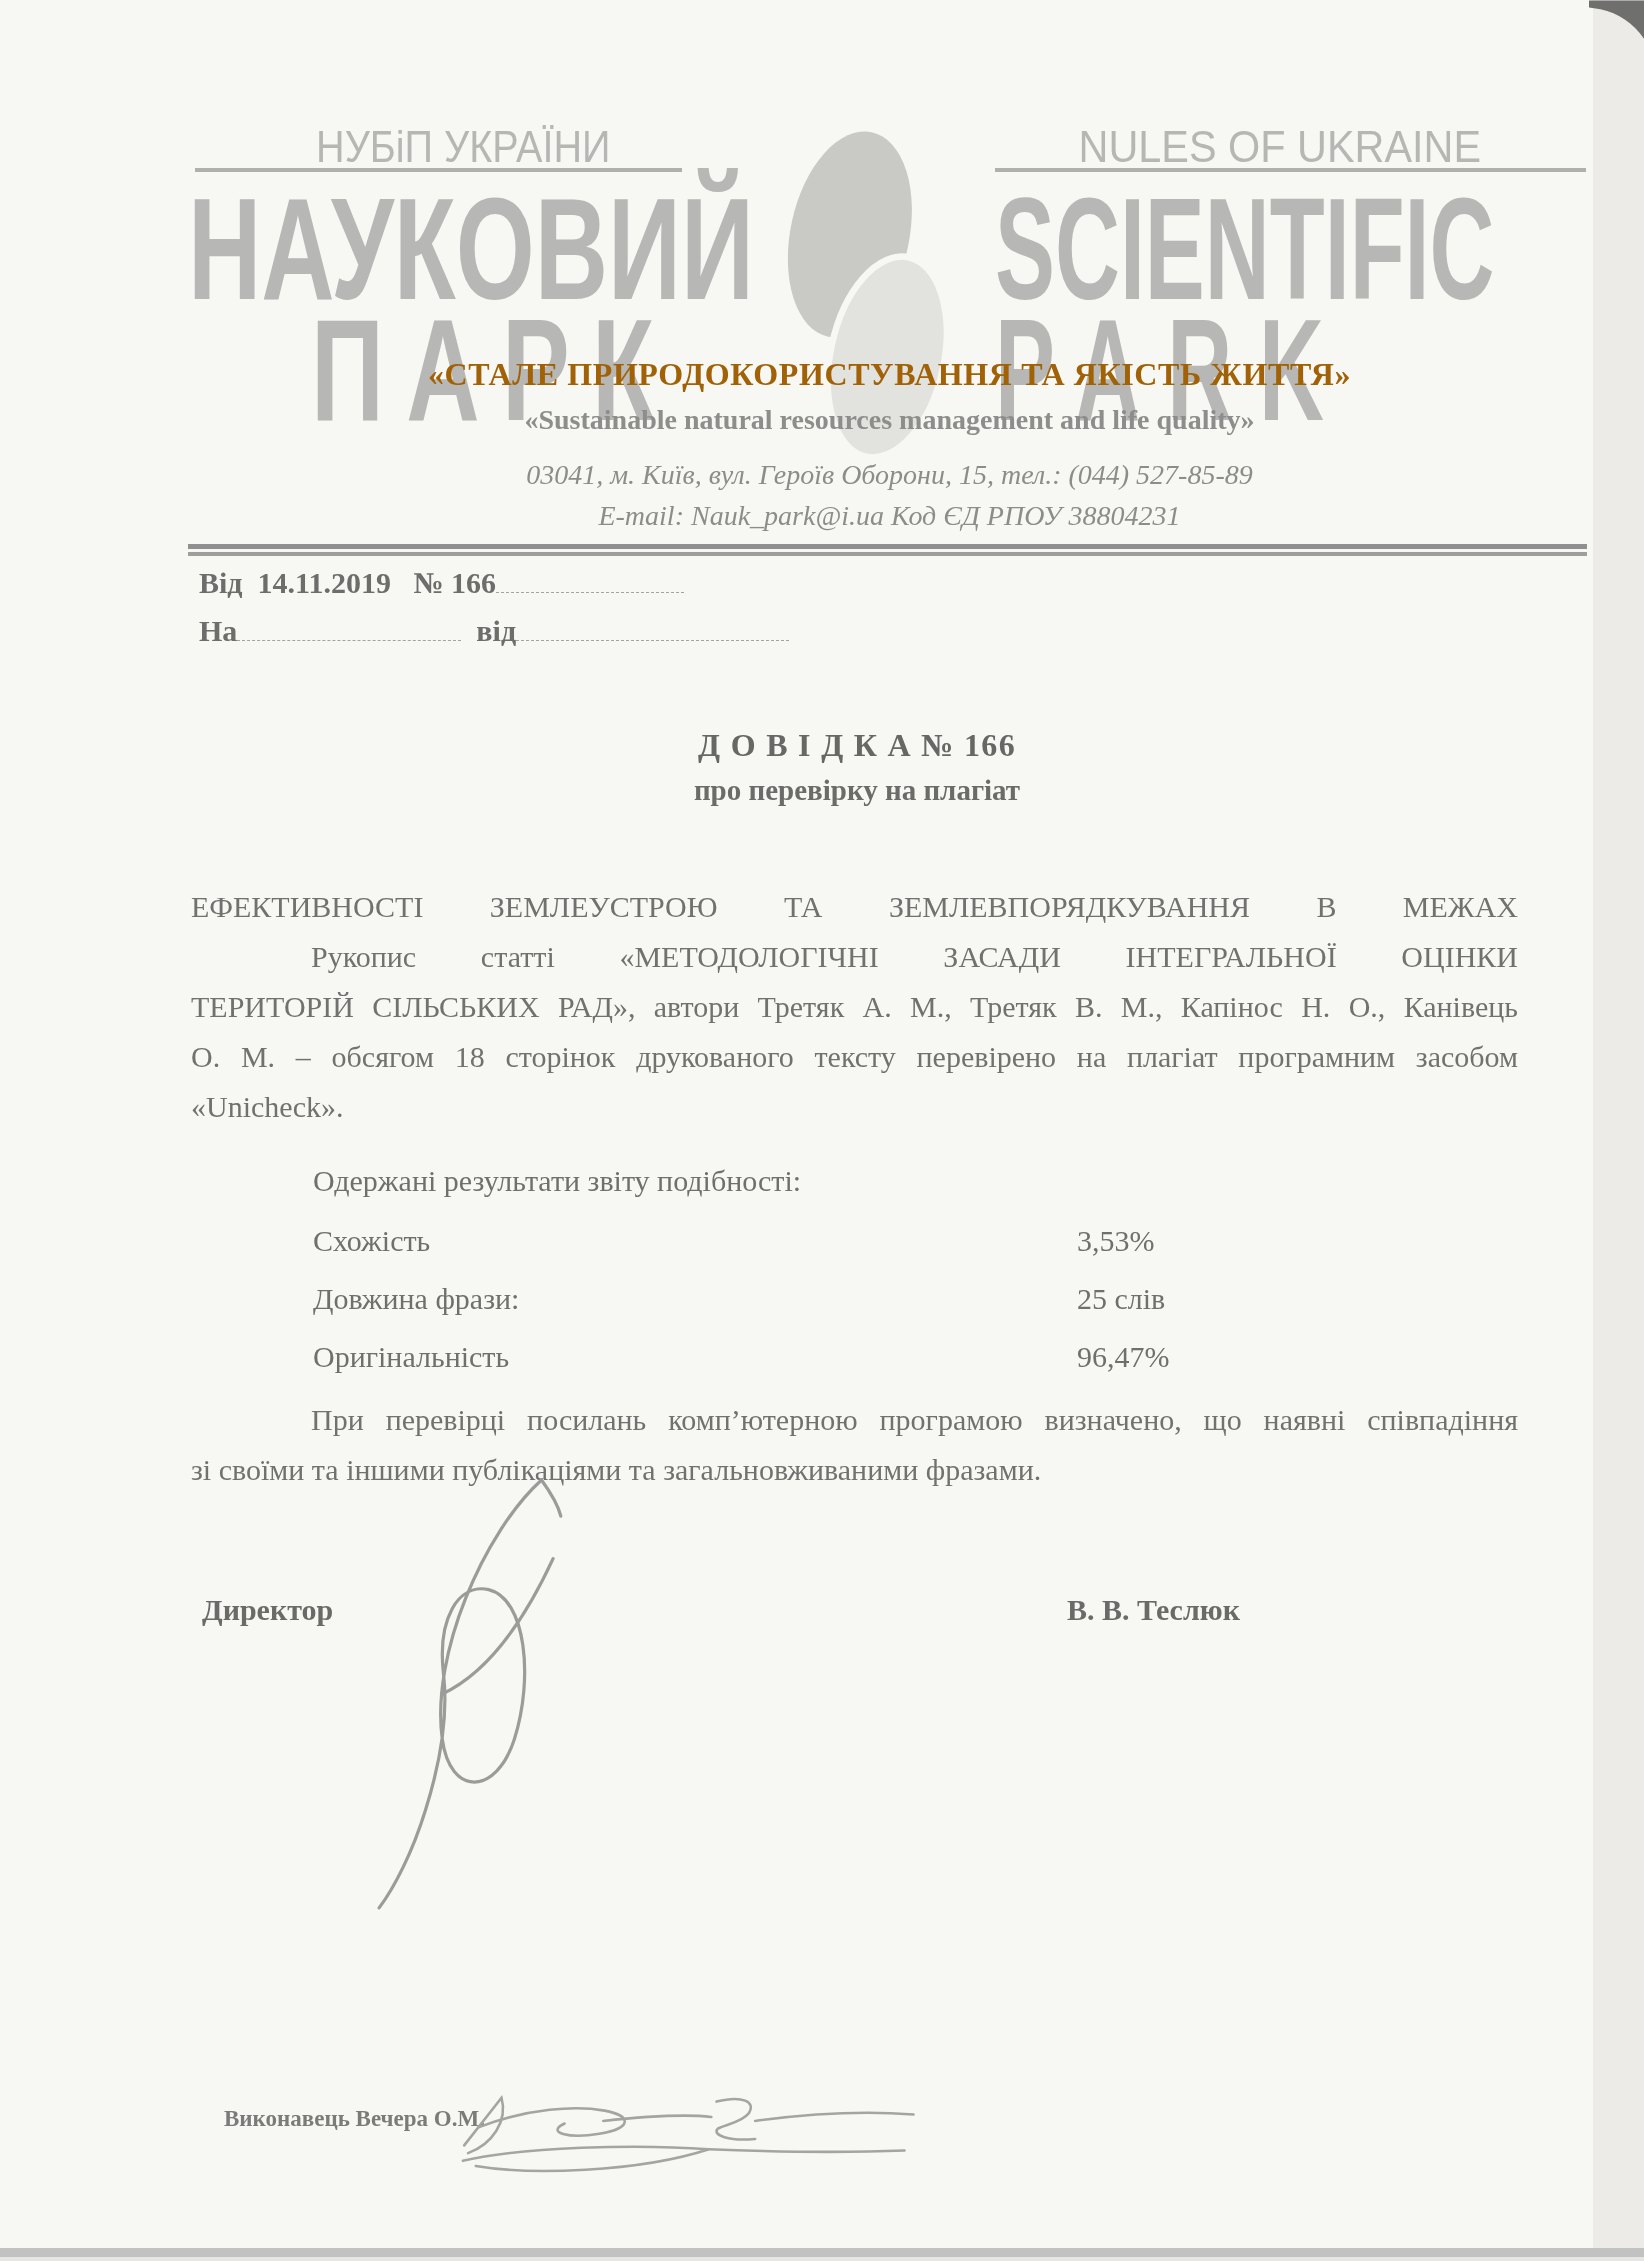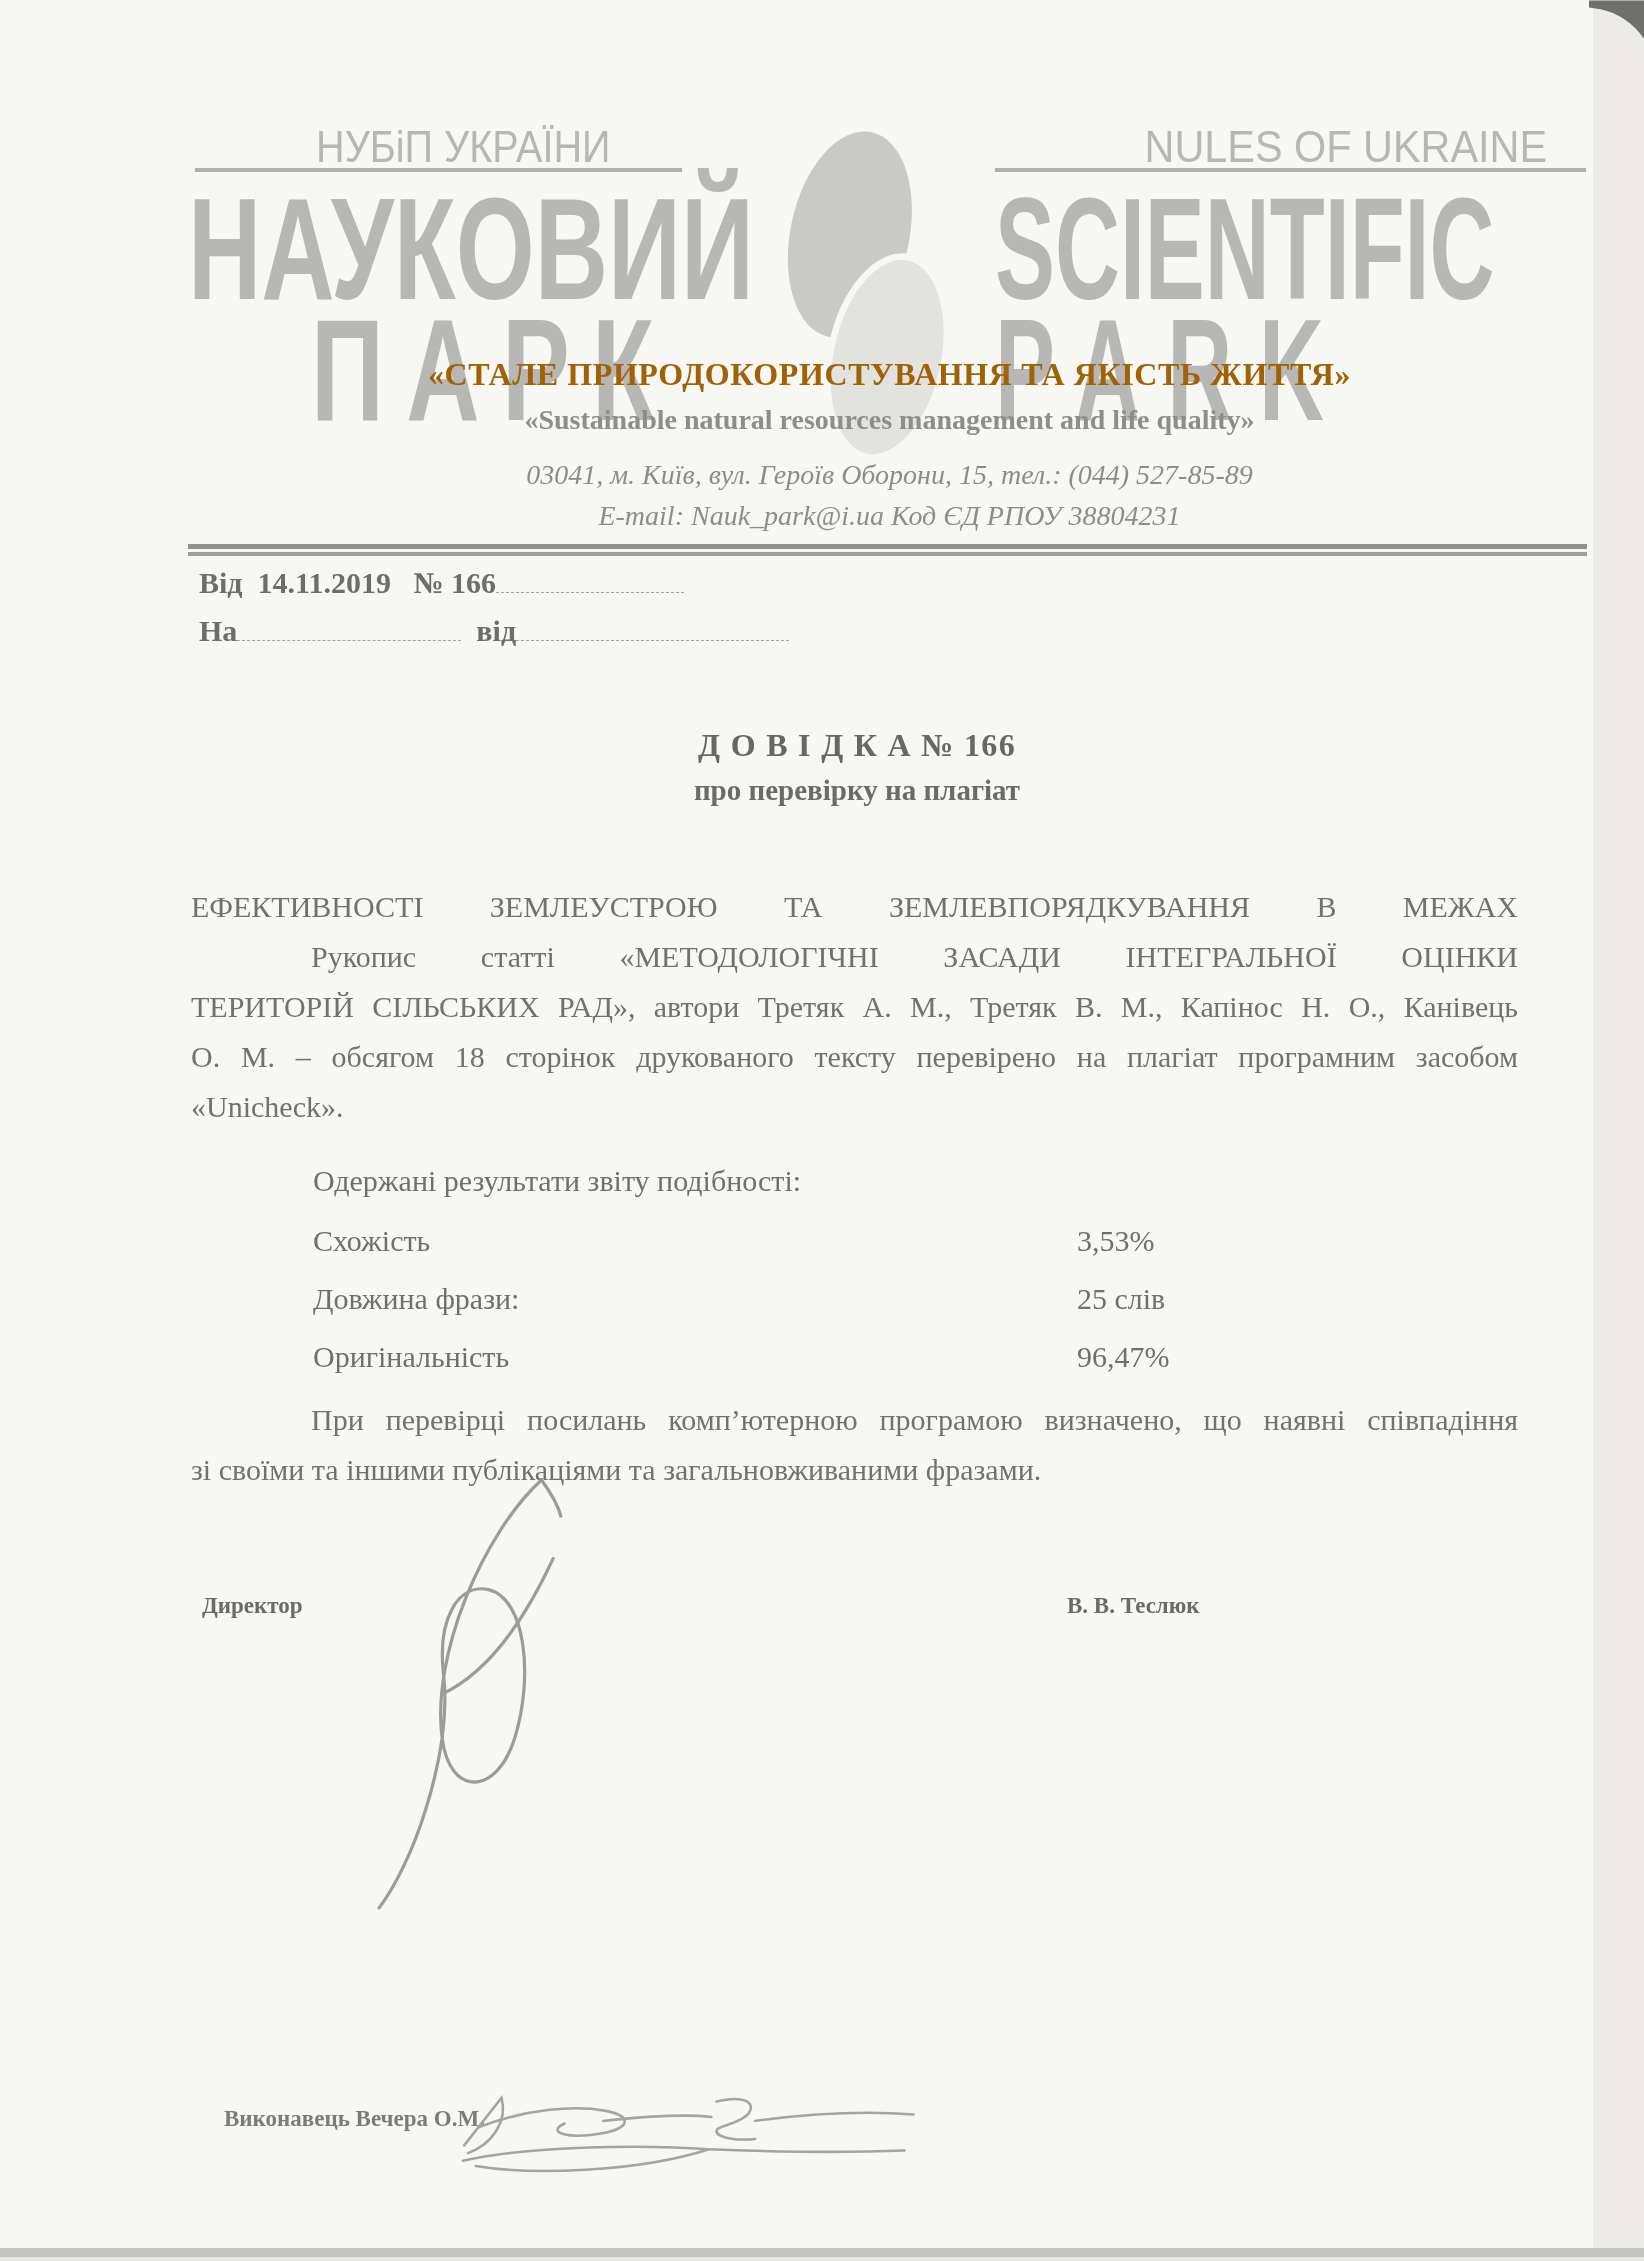--- a/index.html
+++ b/index.html
@@ -22,21 +22,21 @@
   .blank{display:inline-block;border-bottom:1.9px dashed #a3a3a1;height:26px;vertical-align:baseline;}
   
   .doc-title{font-weight:700;color:#676765;font-size:32px;text-align:center;letter-spacing:1.3px;}
   .doc-sub{font-weight:700;color:#6b6b69;font-size:29px;text-align:center;}
   
   .bodyline{color:#717170;font-size:30px;line-height:50px;white-space:normal;}
   .just{text-align:justify;text-align-last:justify;}
   .first{text-indent:120px;}
   .res-label{color:#6f6f6d;font-size:30px;}
   .res-value{color:#6f6f6d;font-size:30px;text-align:right;}
-  .sig-label{font-weight:700;color:#6a6a68;font-size:23px;}
+  .sig-label{font-weight:700;color:#6a6a68;font-size:30px;}
   .executor{font-weight:700;color:#7b7b79;font-size:23px;}
   
   .edge-strip{left:1593px;top:0;width:52px;height:2261px;background:rgba(200,198,192,0.22);}
   .bottom-band{left:0;bottom:4.5px;width:1644px;height:8.4px;background:#c2c2c0;}
   .bottom-band2{left:0;bottom:0;width:1644px;height:4.5px;background:#e6e6e4;}
 </style>
 </head>
 <body>
 
 <div class="page">
@@ -46,21 +46,21 @@
   </div>
   <div class="abs hr-kicker" style="left:195px;top:168px;width:487px;"></div>
   <div class="abs logo-word" style="left:188px;top:177px;transform:scaleX(0.70);">НАУКОВИЙ</div>
   <div class="abs logo-word" style="left:311px;top:298px;letter-spacing:0.22em;transform:scaleX(0.70);">ПАРК</div>
 
   <svg class="abs" style="left:753px;top:126px;" width="226" height="342" viewBox="0 0 350 530">
     <ellipse cx="150" cy="168" rx="92" ry="162" fill="#c9c9c6" transform="rotate(12 150 168)"></ellipse>
     <ellipse cx="208" cy="358" rx="88" ry="158" fill="#e2e2df" stroke="#f7f7f4" stroke-width="10" transform="rotate(12 208 358)"></ellipse>
   </svg>
 
-  <div class="abs kicker" style="left:995px;top:124px;width:570px;text-align:right;">
+  <div class="abs kicker" style="left:995px;top:124px;width:570px;text-align:center;">
     <span class="sq" style="transform:scaleX(0.92);">NULES OF UKRAINE</span>
   </div>
   <div class="abs hr-kicker" style="left:995px;top:168px;width:591px;"></div>
   <div class="abs logo-word" style="left:995px;top:177px;transform:scaleX(0.62);">SCIENTIFIC</div>
   <div class="abs logo-word" style="left:995px;top:298px;letter-spacing:0.30em;transform:scaleX(0.62);">PARK</div>
 
   <div class="abs slogan-ua" style="left:193px;top:356px;width:1393px;">«СТАЛЕ ПРИРОДОКОРИСТУВАННЯ ТА ЯКІСТЬ ЖИТТЯ»</div>
   <div class="abs slogan-en" style="left:193px;top:404px;width:1393px;">«Sustainable natural resources management and life quality»</div>
   <div class="abs addr" style="left:193px;top:459px;width:1393px;">03041, м. Київ, вул. Героїв Оборони, 15, тел.: (044) 527-85-89</div>
   <div class="abs addr" style="left:193px;top:500px;width:1393px;">E-mail: Nauk_park@i.ua  Код ЄД РПОУ 38804231</div>

